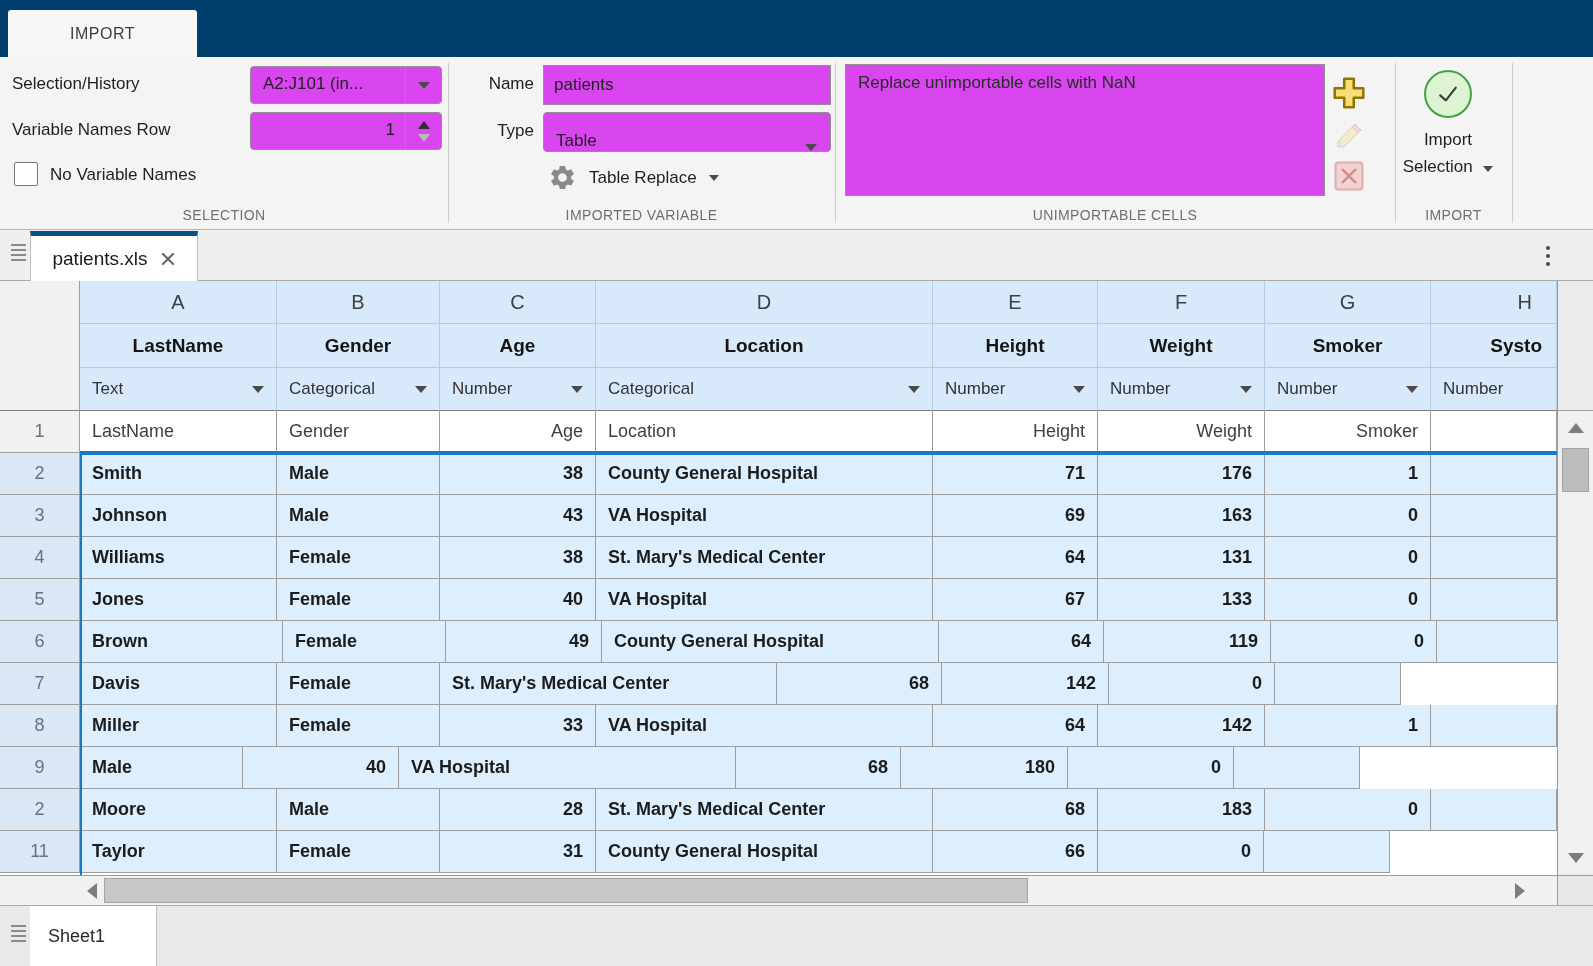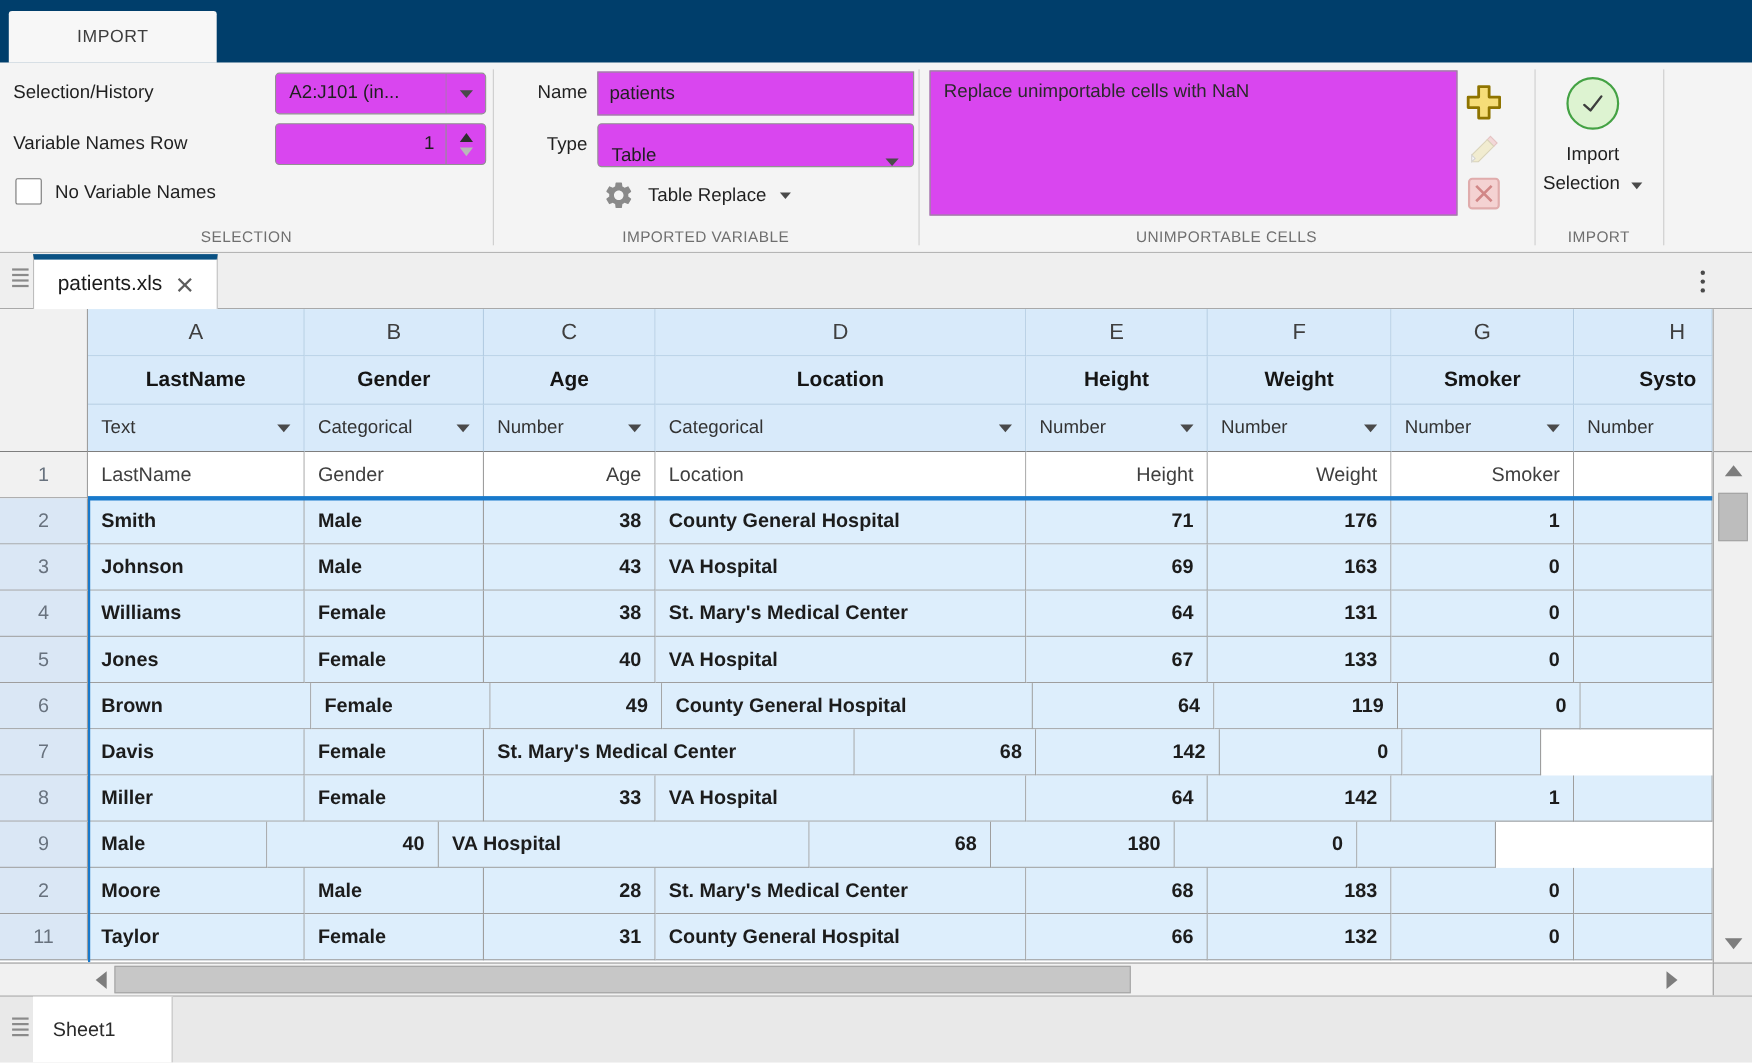--- a/index.html
+++ b/index.html
@@ -377,21 +377,20 @@
       <div class="gcell dcell r" style="width: 166px;">0</div>
       <div class="gcell dcell r" style="width: 126px;"></div>
     </div>
     <div class="grow sel">
       <div class="gnum">11</div>
       <div class="gcell dcell" style="width: 197px;">Taylor</div>
       <div class="gcell dcell" style="width: 163px;">Female</div>
       <div class="gcell dcell r" style="width: 156px;">31</div>
       <div class="gcell dcell" style="width: 337px;">County General Hospital</div>
       <div class="gcell dcell r" style="width: 165px;">66</div>
-      <div class="gcell dcell r" style="width: 167px;">132</div>
       <div class="gcell dcell r" style="width: 166px;">0</div>
       <div class="gcell dcell r" style="width: 126px;"></div>
     </div>
     <div class="sel-top"></div>
     <div class="sel-left"></div>
   </div>
 
 <div class="vscroll">
   <div class="headpad"></div>
   <div class="sb-btn" style="top:132px;">

